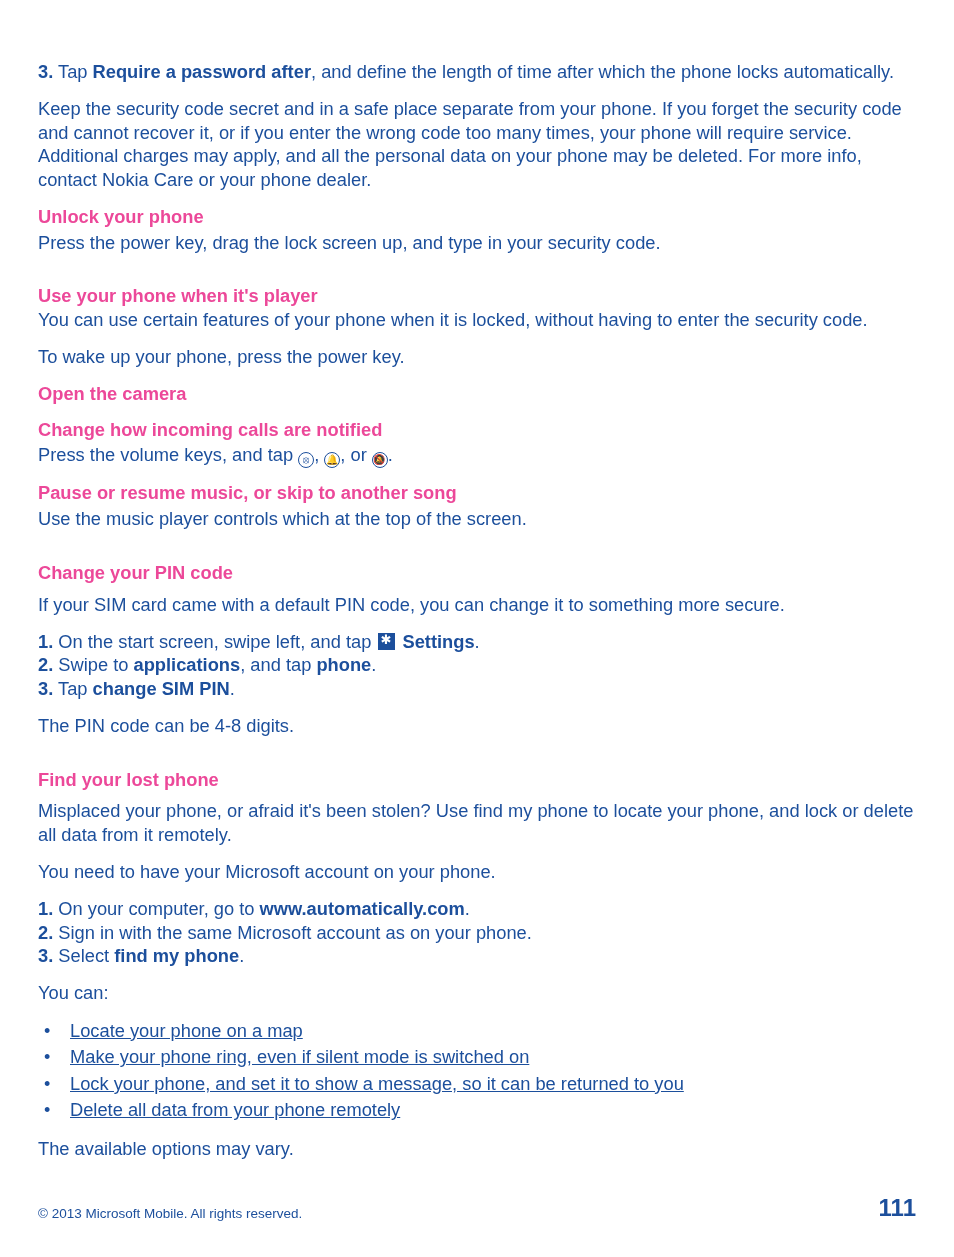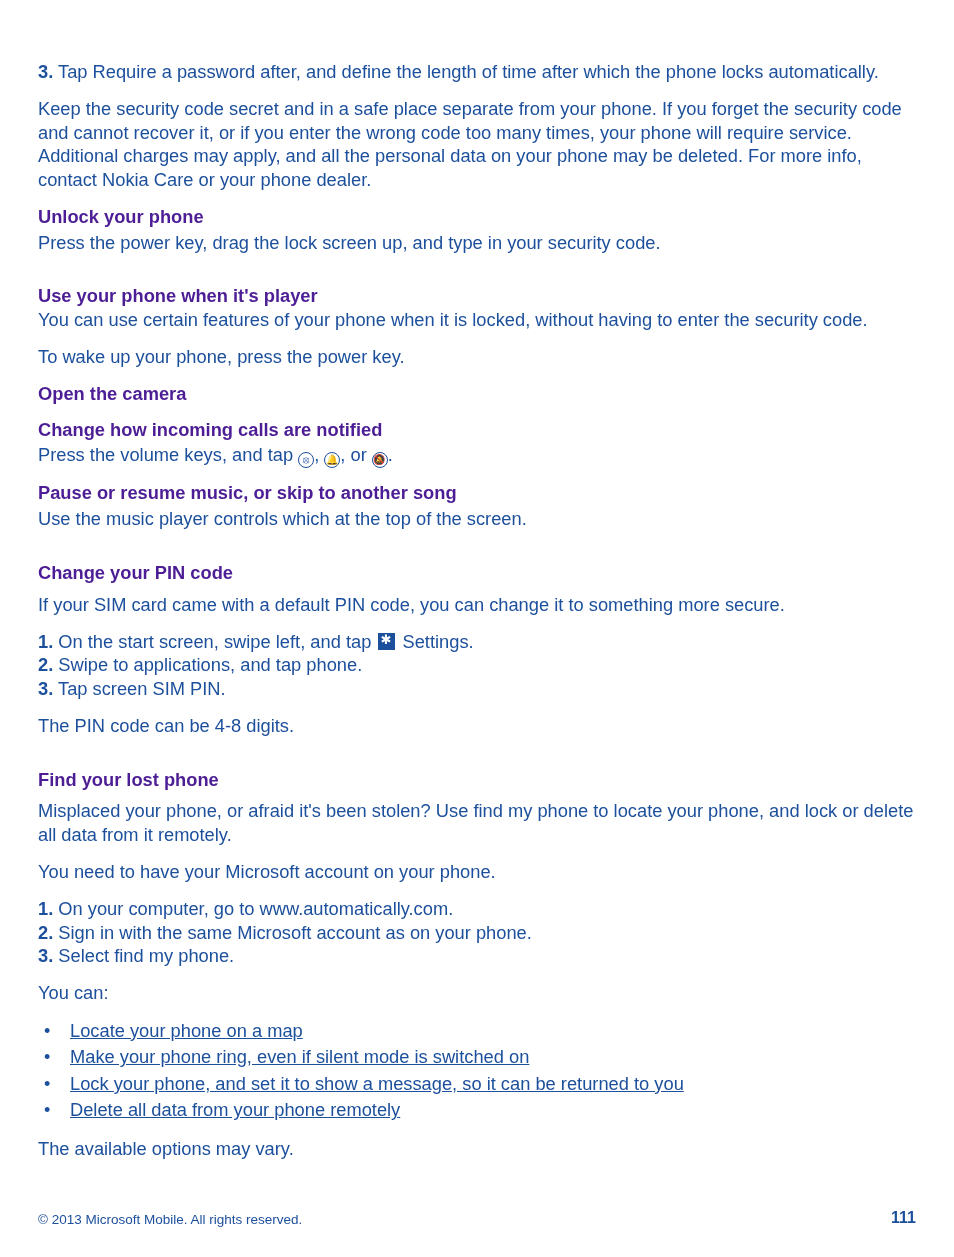--- a/index.html
+++ b/index.html
@@ -11,25 +11,25 @@
     color: #1c4f9c;
     padding: 60px 38px 30px 38px;
     position: relative;
     font-size: 18.3px;
     line-height: 1.3;
   }
   .content { color: #1c4f9c; }
   p { margin-bottom: 13px; }
   .section-heading {
     font-weight: 700;
-    color: #4c1d95;
+    color: #ec4899;
     margin-top: 12px;
   }
   .block-gap { margin-top: 30px; }
-  .bold { font-weight: 400; }
+  .bold { font-weight: 700; }
   .num { font-weight: 700; }
   .icon-settings {
     display: inline-block;
     width: 17px;
     height: 17px;
     background: #1c4f9c;
     vertical-align: -2px;
     position: relative;
     margin: 0 2px;
   }
@@ -68,28 +68,28 @@
     content: "•";
     position: absolute;
     left: 6px;
     top: 0;
     font-size: 18px;
   }
   .footer {
     position: absolute;
     left: 38px;
     right: 38px;
-    bottom: 28px;
+    bottom: 34px;
     display: flex;
     justify-content: space-between;
     align-items: flex-end;
     gap: 12px;
   }
   .copyright { font-size: 13.5px; }
-  .page-num { font-size: 16px; font-weight: 700; }
+  .page-num { font-size: 24px; font-weight: 700; }
   .tight { margin-bottom: 2px; }
   .step-line { margin-bottom: 0; line-height: 1.3; }
   .steps-block { margin-bottom: 13px; }
 </style>
 </head>
 <body>
 
 <div class="content">
 
   <p>
@@ -119,21 +119,21 @@
   <p style="margin-top:8px">If your SIM card came with a default PIN code, you can change it to something more secure.</p>
 
   <div class="steps-block">
     <div class="step-line">
       <span class="num">1.</span><span> On the start screen, swipe left, and tap </span><span class="icon-settings"></span><span> </span><span class="bold">Settings</span><span>.</span>
     </div>
     <div class="step-line">
       <span class="num">2.</span><span> Swipe to </span><span class="bold">applications</span><span>, and tap </span><span class="bold">phone</span><span>.</span>
     </div>
     <div class="step-line">
-      <span class="num">3.</span><span> Tap </span><span class="bold">screen SIM PIN</span><span>.</span>
+      <span class="num">3.</span><span> Tap </span><span class="bold">change SIM PIN</span><span>.</span>
     </div>
   </div>
 
   <p>The PIN code can be 4-8 digits.</p>
 
   <div class="section-heading block-gap">Find your lost phone</div>
   <p style="margin-top:8px">Misplaced your phone, or afraid it's been stolen? Use find my phone to locate your phone, and lock or delete all data from it remotely.</p>
   <p>You need to have your Microsoft account on your phone.</p>
 
   <div class="steps-block">

